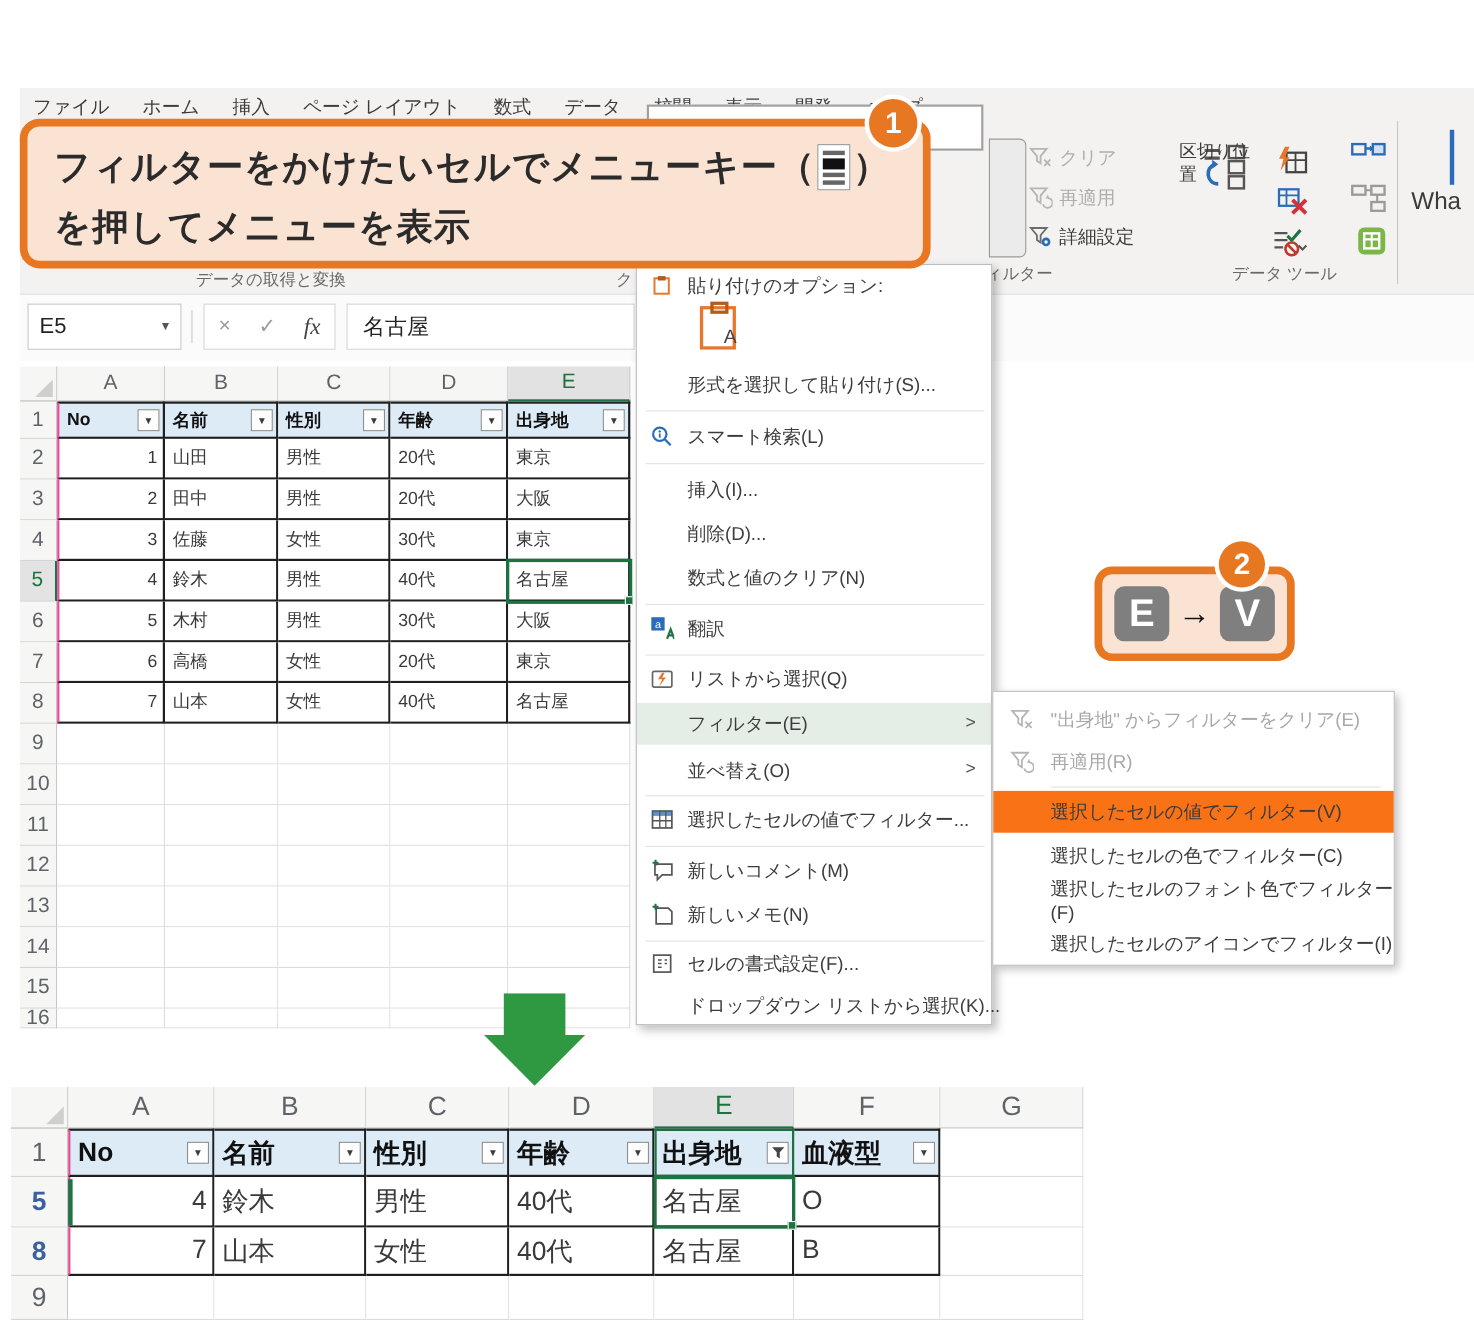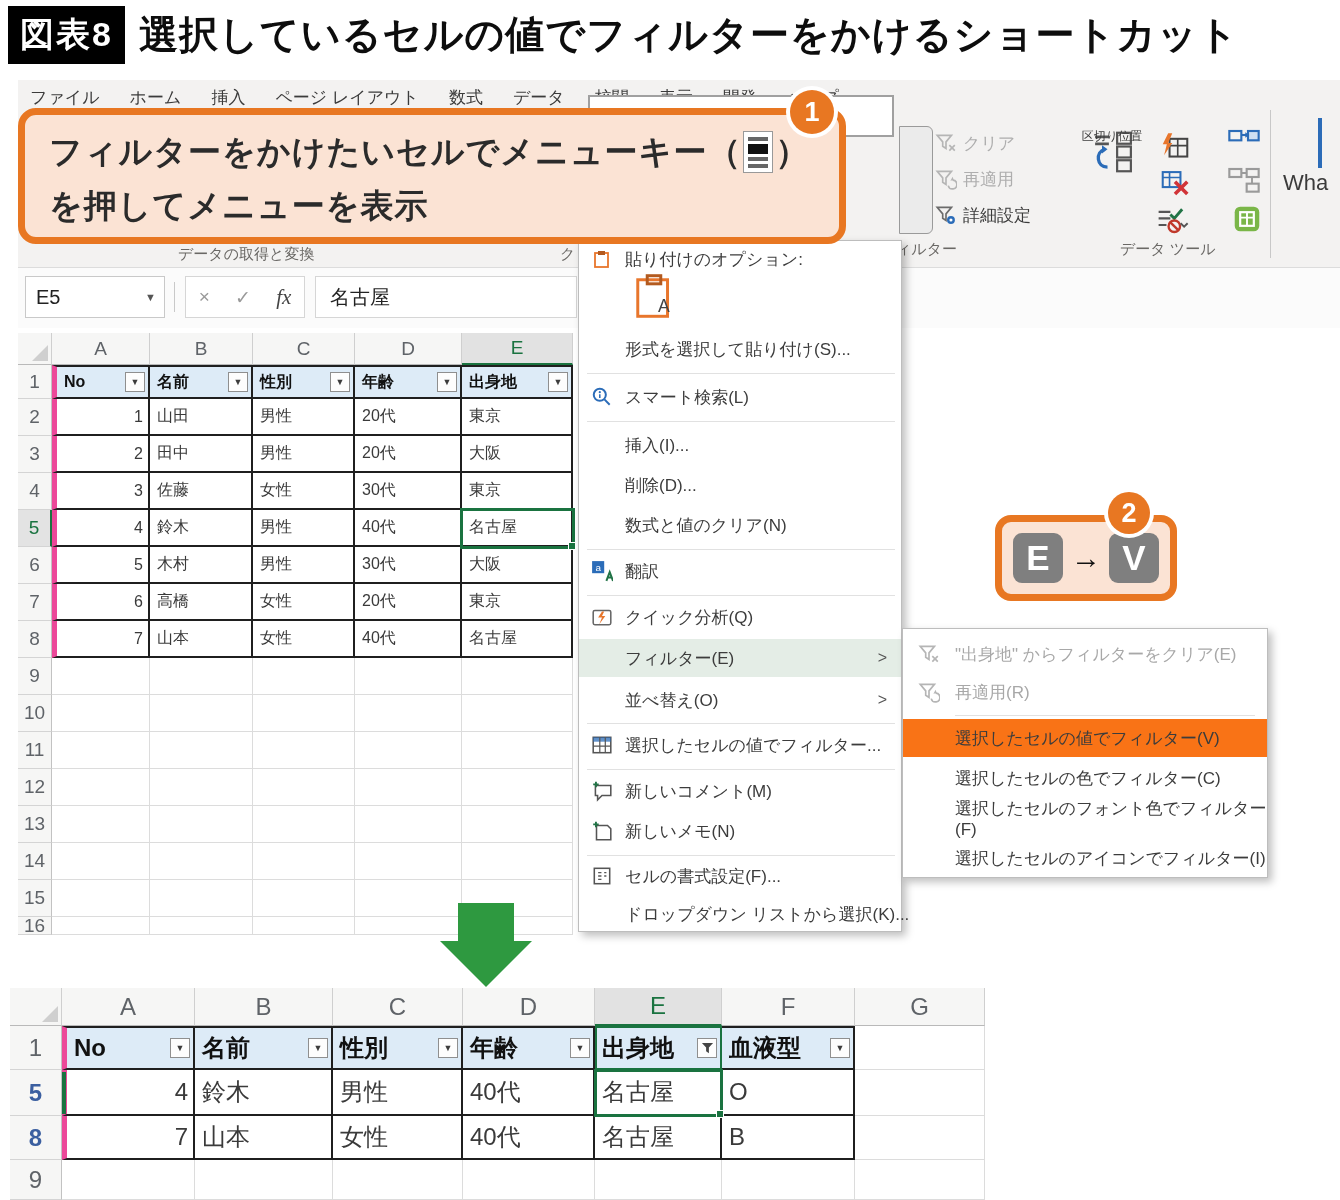--- a/index.html
+++ b/index.html
@@ -17,21 +17,21 @@
   .tabs { position:absolute; left:30px; top:86px; display:flex; gap:30px; font-size:17px; color:#3b3b3b; }
   .tab { white-space:nowrap; }
   .whitebox { position:absolute; left:588px; top:95px; width:306px; height:42px; background:#fff; border:2px solid #a0a0a0; z-index:6; }
 
   
   .big-filter-frag { position:absolute; left:899px; top:126px; width:34px; height:108px; background:#ebebeb; border:1px solid #9a9a9a; border-radius:0 6px 6px 0; }
   .fstack { position:absolute; left:935px; width:110px; height:30px; display:flex; align-items:center; gap:6px; font-size:17px; }
   .dis { color:#aeaeae; }
   .en { color:#3b3b3b; }
   .grp-label { position:absolute; font-size:15px; color:#6a6865; }
-  .ttc { position:absolute; left:1072px; top:128px; width:80px; text-align:center; font-size:12px; color:#3b3b3b; }
+  .ttc { position:absolute; left:1072px; top:128px; width:80px; text-align:left; font-size:16px; color:#3b3b3b; }
   .icon-grid { position:absolute; }
   .vsep { position:absolute; width:1px; background:#c8c8c8; }
   .whatif { position:absolute; left:1283px; top:170px; font-size:22px; color:#3b3b3b; }
   .bluebar { position:absolute; left:1318px; top:118px; width:4px; height:50px; background:#2b6cb8; }
 
   
   .namebox { position:absolute; left:25px; top:276px; width:140px; height:42px; background:#fff; border:1px solid #c9c9c9; display:flex; align-items:center; font-size:20px; color:#222; padding-left:10px; }
   .nb-chev { margin-left:auto; margin-right:8px; font-size:11px; color:#555; }
   .fxbox { position:absolute; left:185px; top:276px; width:120px; height:42px; background:#fff; border:1px solid #d6d6d6; display:flex; align-items:center; justify-content:space-around; font-size:19px; color:#9a9a9a; }
   .fx-it { font-family:"Liberation Serif", serif; font-style:italic; color:#444; font-size:21px; }
@@ -49,21 +49,21 @@
 
   .ch { justify-content:center; background:#f6f6f5; color:#5f6368; border-right:1px solid #cfcfcf; border-bottom:1px solid #b9b9b9; font-size:19px; }
   .ch.colsel { background:#e2e2e2; color:#1a7340; border-bottom:2px solid #1a7340; }
   .corner { background:#f6f6f5; border-right:1px solid #cfcfcf; border-bottom:1px solid #b9b9b9; position:relative; }
   .corner:after { content:""; position:absolute; right:3px; bottom:3px; border-left:16px solid transparent; border-bottom:16px solid #cfcfcf; }
   .rh { justify-content:center; background:#f6f6f5; color:#5f6368; border-right:1px solid #c2c2c2; border-bottom:1px solid #d4d4d4; font-size:19px; }
   .rh.rowsel { background:#e3e3e3; color:#1a7340; border-right:2px solid #1a7340; }
   .rh.bluesel { color:#3b5fa0; font-weight:bold; }
 
   .dk { border-right:2px solid #1f1f1f; border-bottom:2px solid #1f1f1f; color:#3a3a3a; padding-left:7px; }
-  .dk.bl { border-left:5px solid #ec4899; }
+  .dk.bl { border-left:2px solid #ec4899; }
   .dk.bt { border-top:2px solid #1f1f1f; }
   .hd { background:#ddebf7; font-weight:bold; color:#111; }
   .num { justify-content:flex-end; padding-right:5px; padding-left:0; }
   .em { border-right:1px solid #dcdcdc; border-bottom:1px solid #dcdcdc; }
 
   .fbtn { width:20px; height:20px; border:1px solid #8f8f8f; background:#fdfdfd; display:flex; align-items:center; justify-content:center; margin-left:auto; margin-right:3px; flex:none; }
   .fbtn .tri { font-size:9px; color:#3c3c3c; line-height:1; }
 
   .sel-overlay { position:absolute; border:3px solid #1a7340; pointer-events:none; }
   .sel-overlay .handle { position:absolute; right:-4px; bottom:-4px; width:8px; height:8px; background:#1a7340; border:1px solid #fff; }
@@ -100,24 +100,20 @@
   .smi.hl { background:#f97316; }
 
   
   .down-arrow { position:absolute; left:440px; top:903px; z-index:2; }
 </style>
 </head>
 <body>
 
 <div class="page">
 
-  <div class="titlebar">
-    <span class="fig-badge">図表8</span>
-    <span class="ttl">選択しているセルの値でフィルターをかけるショートカット</span>
-  </div>
 
   <div class="ribbon-bg"></div>
   <div class="fx-bg"></div>
 
   <div class="tabs">
     <span class="tab">ファイル</span>
     <span class="tab">ホーム</span>
     <span class="tab">挿入</span>
     <span class="tab">ページ レイアウト</span>
     <span class="tab">数式</span>
@@ -480,21 +476,21 @@
       <span class="mlb">翻訳</span>
     </div>
     <div class="msep" style="top:354px"></div>
     <div class="mi" style="top:358px; height:36px">
       <span class="mic">
           <svg width="22" height="22" viewBox="0 0 20 20">
             <rect x="2" y="4" width="16" height="13" rx="1.5" fill="#fff" stroke="#666" stroke-width="1.4"></rect>
             <path d="M10 5l-3.5 5.5H10l-2.5 6 5.5-7.5h-3L12 5z" fill="#e8762c"></path>
           </svg>
         </span>
-      <span class="mlb">クイック分析(Q)</span>
+      <span class="mlb">リストから選択(Q)</span>
     </div>
     <div class="mi hl" style="top:398px; height:38px">
       <span class="mic"></span>
         <span class="mlb">フィルター(E)</span>
       <span class="mar">&gt;</span>
     </div>
     <div class="mi" style="top:440px; height:38px">
       <span class="mic"></span>
         <span class="mlb">並べ替え(O)</span>
       <span class="mar">&gt;</span>

